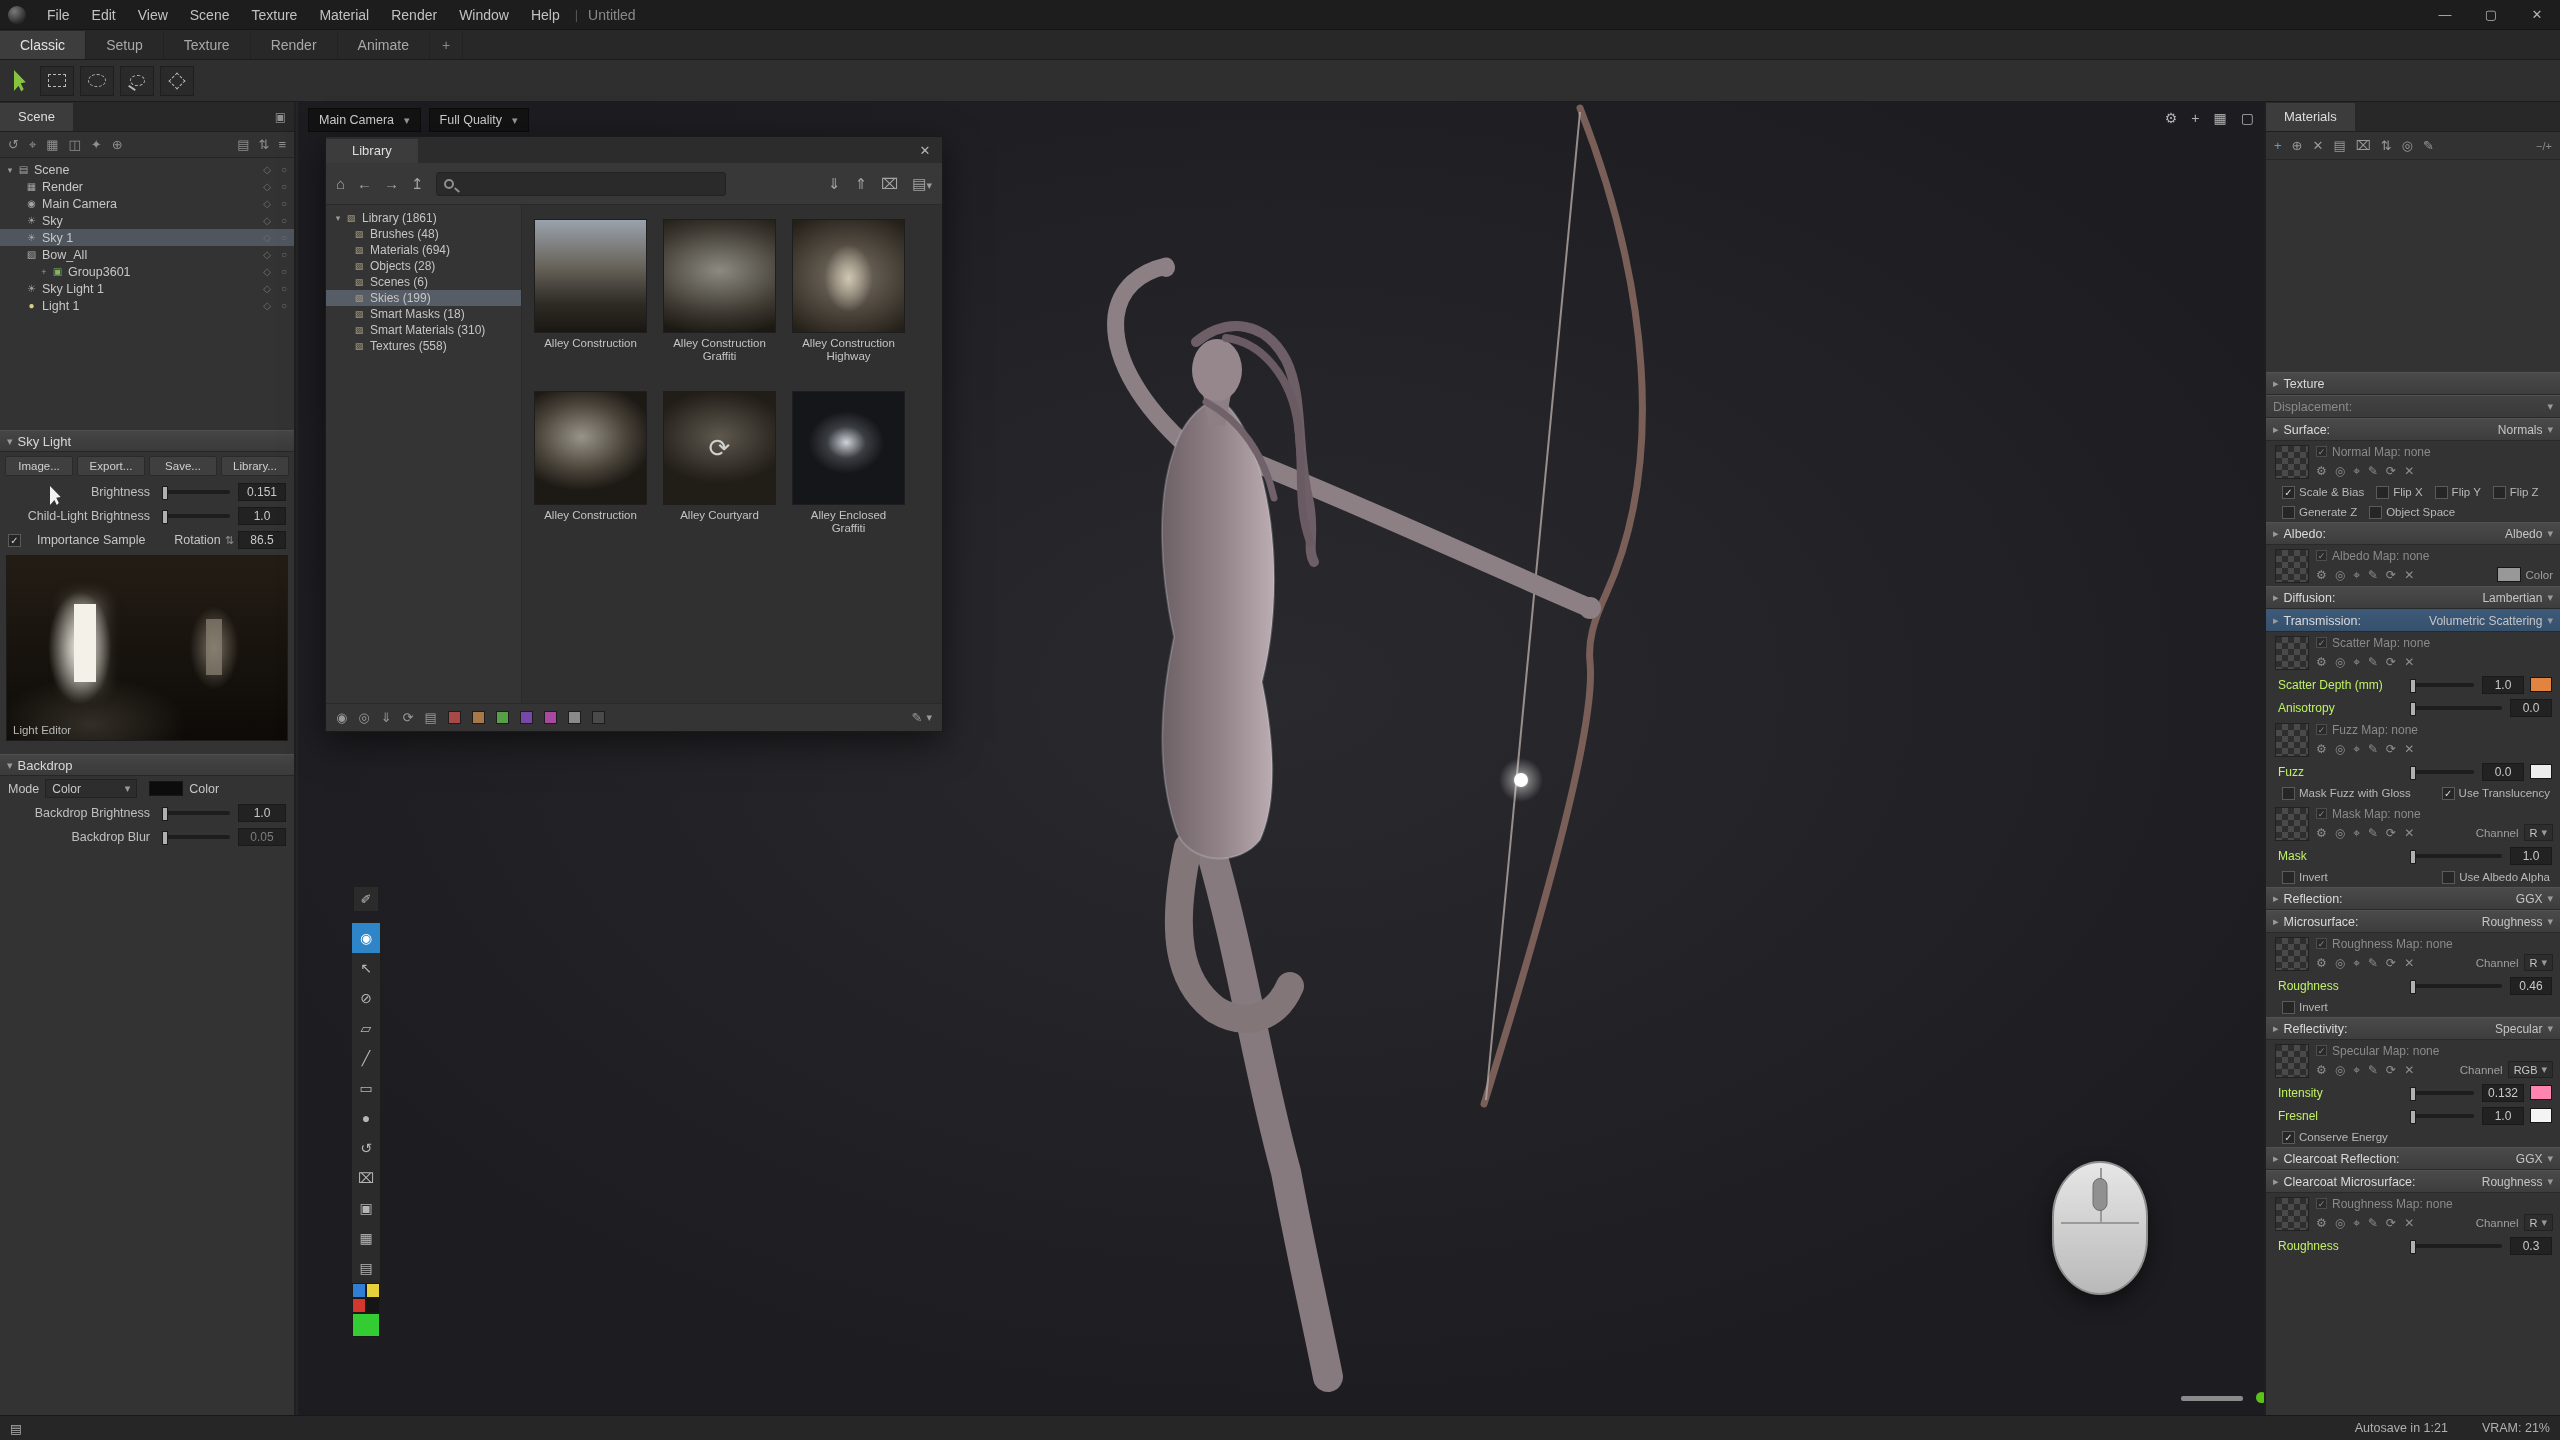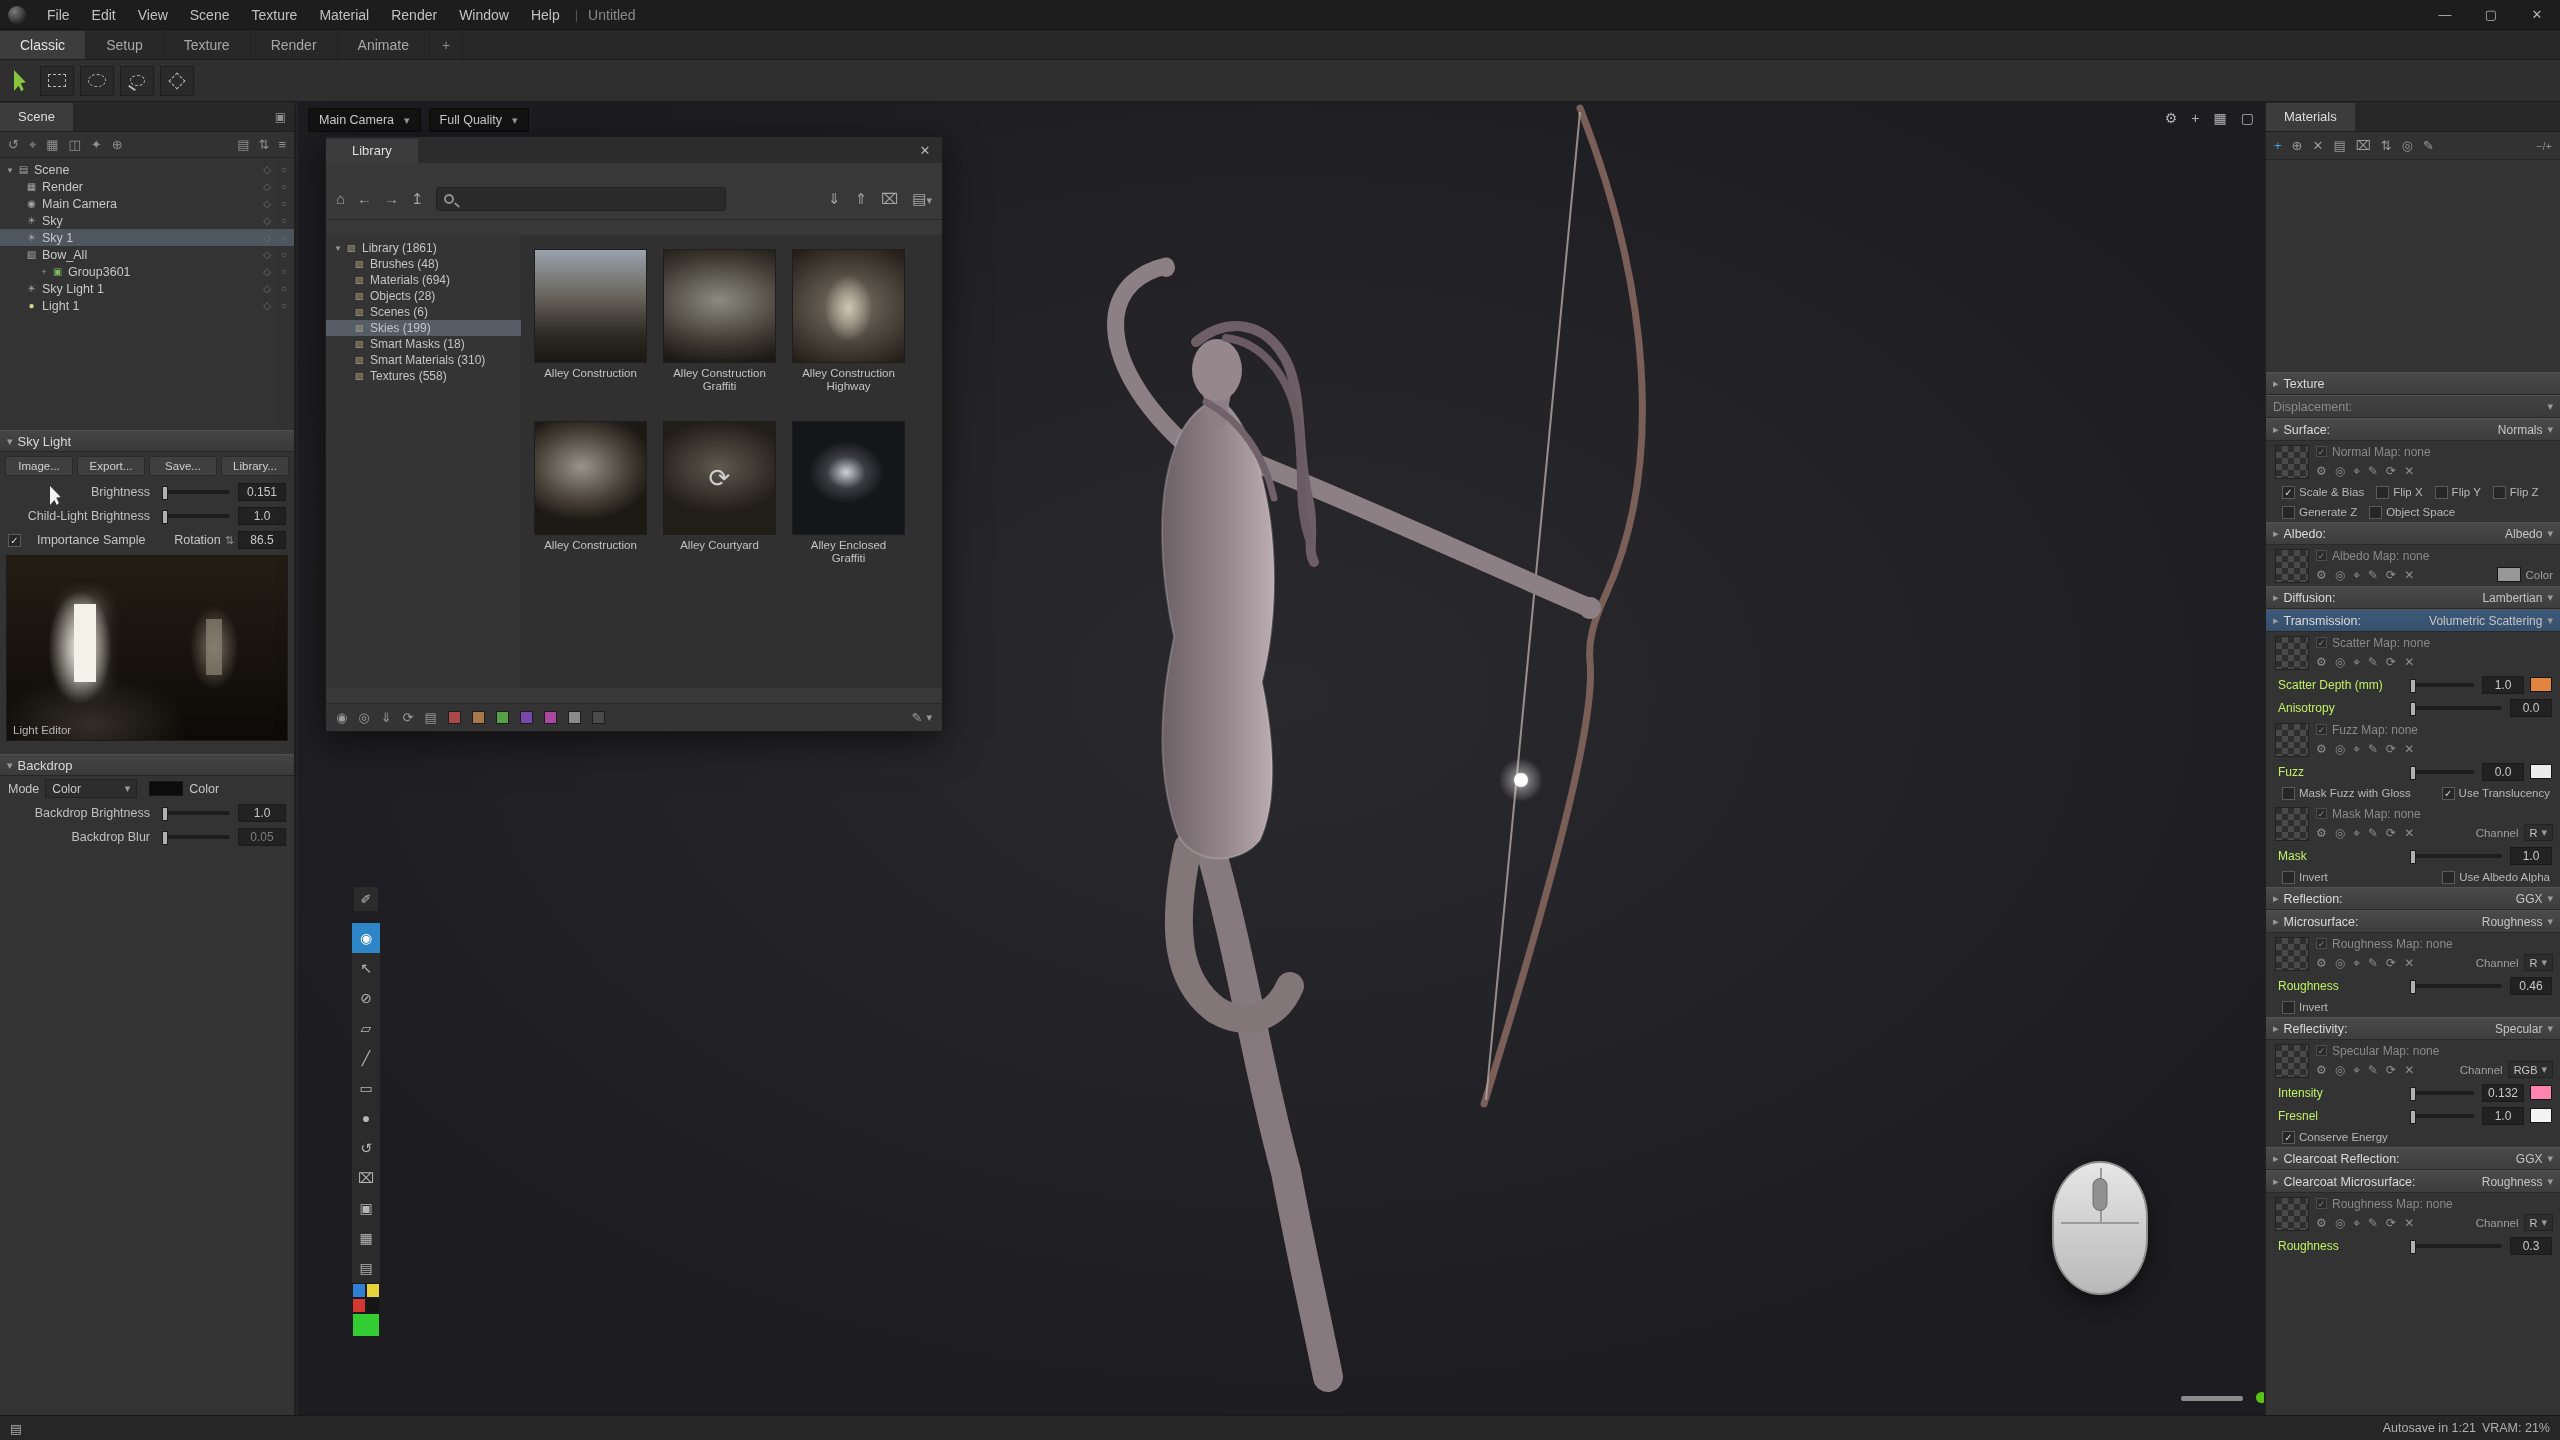--- a/index.html
+++ b/index.html
@@ -69,21 +69,21 @@
       radial-gradient(34px 58px at 74% 50%, rgba(190,182,162,.55), rgba(190,182,162,0) 72%),
       radial-gradient(120px 60px at 30% 92%, rgba(160,150,130,.25), transparent 80%),
       linear-gradient(#241d15, #0d0a07); }
   .hdri-win { position:absolute; left:24%; top:26%; width:22px; height:78px; background:#f4f1e8; box-shadow:0 0 18px 6px rgba(244,240,225,.35); }
   .hdri-win2 { position:absolute; left:71%; top:34%; width:16px; height:56px; background:#8d8575; opacity:.7; }
   .hdri-label { position:absolute; left:6px; bottom:4px; font-size:11.5px; color:#b8b8b8; }
 
   .bd-row { height:25px; display:flex; align-items:center; padding:0 8px; font-size:12.5px; gap:6px; }
 
   
-  .library { position:absolute; left:325px; top:136px; width:618px; height:596px; background:#383838; border:1px solid #1a1a1a; box-shadow:0 10px 34px rgba(0,0,0,.55); display:flex; flex-direction:column; z-index:40;gap:15px; }
+  .library { position:absolute; left:325px; top:136px; width:618px; height:596px; background:#383838; border:1px solid #1a1a1a; box-shadow:0 10px 34px rgba(0,0,0,.55); display:flex; flex-direction:column; z-index:40; }
   .lib-title { height:26px; background:#2c2c2c; display:flex; align-items:flex-end; }
   .lib-tab { height:24px; line-height:24px; padding:0 26px; background:#3c3c3c; color:#dedede; font-size:13px; }
   .lib-close { margin-left:auto; width:34px; height:26px; display:flex; align-items:center; justify-content:center; color:#b5b5b5; font-size:13px; }
   .lib-toolbar { height:42px; display:flex; align-items:center; gap:12px; padding:0 10px; background:#383838; border-bottom:1px solid #2a2a2a; color:#a5a5a5; font-size:15px; }
   .search { flex:1; max-width:290px; height:24px; background:#2a2a2a; border:1px solid #222; border-radius:3px; display:flex; align-items:center; padding:0 7px; gap:6px; }
   .mag { width:10px; height:10px; border:2px solid #8f8f8f; border-radius:50%; position:relative; flex:none; }
   .mag::after { content:""; position:absolute; left:8px; top:8px; width:6px; height:2px; background:#8f8f8f; transform:rotate(40deg); }
   .search input { background:transparent; border:none; outline:none; color:#ddd; font-size:12px; width:100%; font-family:inherit; }
   .lib-tb-right { margin-left:auto; display:flex; gap:14px; align-items:center; }
   .lib-body { flex:1; display:flex; overflow:hidden; }
@@ -159,21 +159,21 @@
   .m-sl { height:23px; display:flex; align-items:center; padding:0 8px 0 12px; font-size:12px; }
   .m-sl-lbl { width:128px; text-align:left; padding-right:6px; color:#bef264; }
   .m-sl .val { min-width:42px; }
   .m-sl .sw { width:22px; }
   .m-opts { height:20px; display:flex; align-items:center; gap:12px; padding:0 10px 0 16px; font-size:11.5px; color:#b8b8b8; }
   .m-opts .grp { display:flex; align-items:center; gap:4px; }
   .m-opts.spread { justify-content:space-between; }
 
   
   .statusbar { position:absolute; left:0; right:0; bottom:0; height:25px; background:#262626; border-top:1px solid #181818; display:flex; align-items:center; padding:0 10px; font-size:12.5px; color:#b0b0b0; }
-  .status-right { margin-left:auto; display:flex; gap:6px;align-items:center; }
+  .status-right { margin-left:auto; display:flex; gap:34px;align-items:center; }
 
   .cursor-overlay { position:absolute; left:50px; top:486px; width:13px; height:19px; background:#f2f2f2; clip-path:polygon(0 0, 0 100%, 34% 74%, 52% 100%, 68% 90%, 48% 62%, 82% 58%); z-index:60; filter:drop-shadow(1px 1px 1px rgba(0,0,0,.7)); }
 </style>
 </head>
 <body>
 
 <div class="app">
 
   <div class="titlebar">
     <div class="logo"></div>

